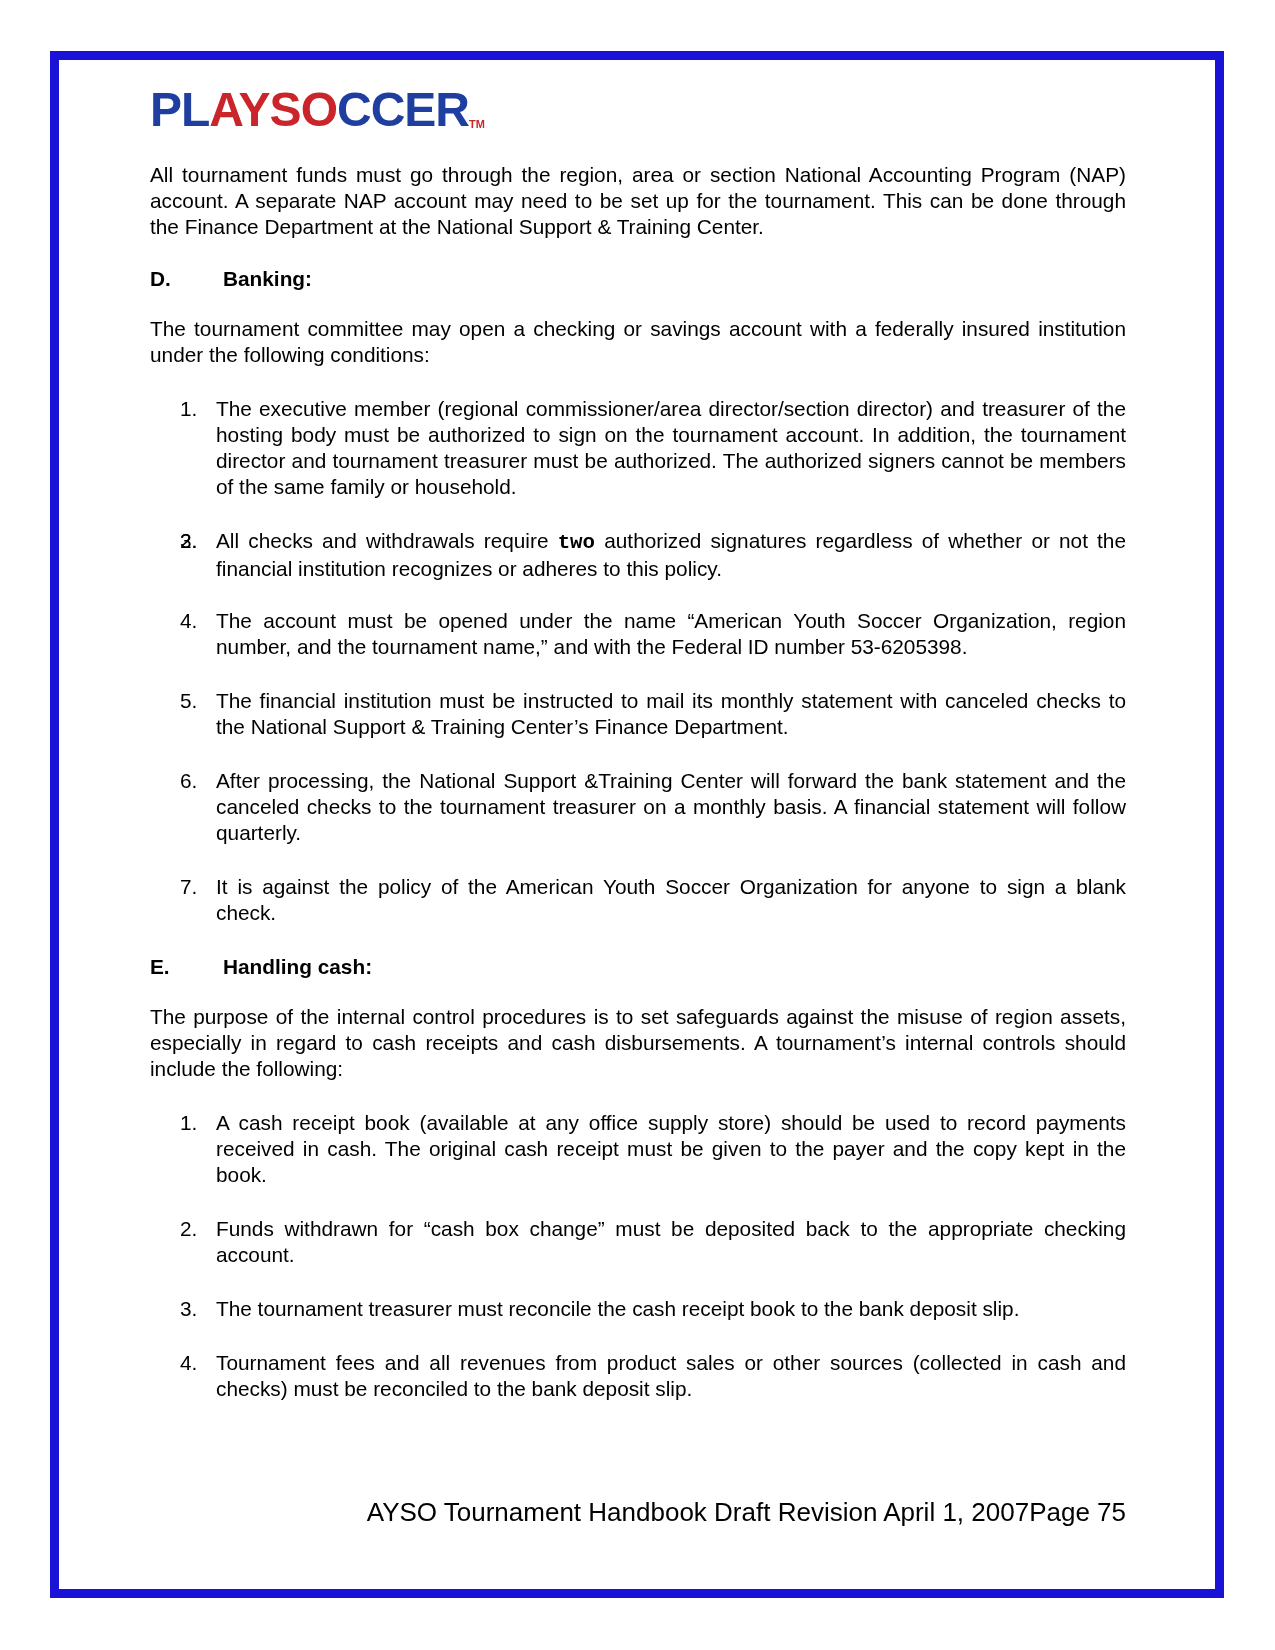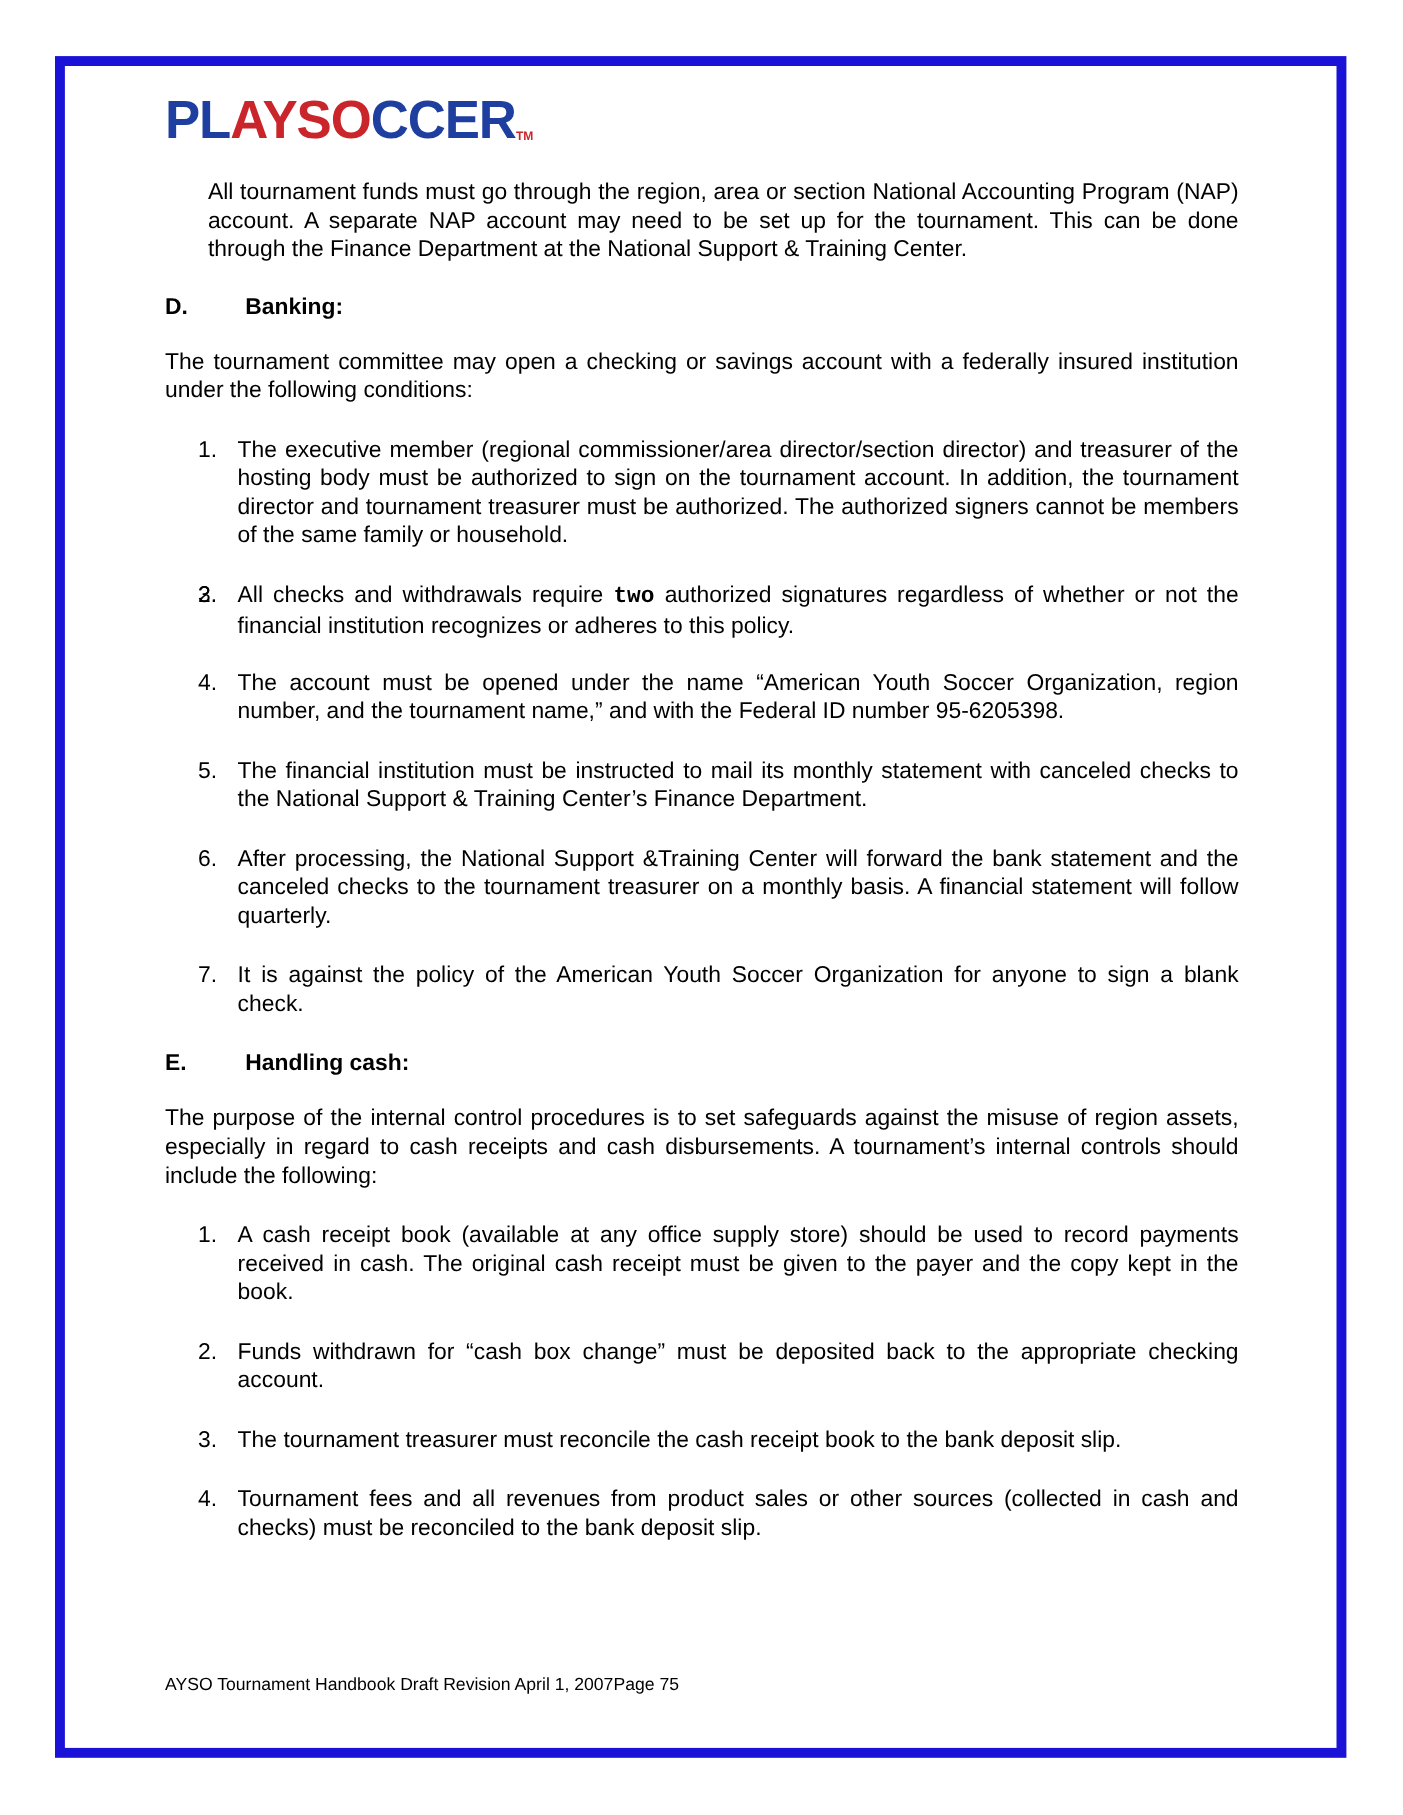--- a/index.html
+++ b/index.html
@@ -43,21 +43,20 @@
     color: #c9252b;
     letter-spacing: 0;
     vertical-align: -2px;
   }
   
   .body-text { font-size: 20.8px; line-height: 26px; }
   p.para {
     text-align: justify;
     margin-top: 14px;
     margin-bottom: 26px;
-    margin-left: 39px;
   }
   .section-heading {
     position: relative;
     font-weight: bold;
     margin: 26px 0 24px 0;
   }
   .section-heading .letter { position: absolute; left: 0; }
   .section-heading .title  { padding-left: 73px; display: inline-block; }
   .section-lead {
     text-align: justify;
@@ -69,24 +68,24 @@
     padding-left: 66px;
     text-align: justify;
     margin-bottom: 26px;
   }
   .list-item .num { position: absolute; left: 30px; }
   .list-item b { font-weight: bold; font-family: Liberation Mono, monospace; }
   
   .footer {
     position: absolute;
     left: 91px; right: 89px;
-    bottom: 44px;
+    bottom: 64px;
     display: flex;
-    justify-content: flex-start;
-    font-size: 16px;
+    justify-content: flex-end;
+    font-size: 26px;
     line-height: 26px;
   }
 </style>
 </head>
 <body>
 
 <div class="page-border">
   <div class="content body-text">
 
     <div class="logo-row">
@@ -104,21 +103,21 @@
       <div class="list-item">
         <span class="num">1.</span><span>The executive member (regional commissioner/area director/section director) and treasurer of the hosting body must be authorized to sign on the tournament account. In addition, the tournament director and tournament treasurer must be authorized. The authorized signers cannot be members of the same family or household.</span><b></b><span></span>
       </div>
       <div class="list-item">
         <span class="num">2.</span><b></b><span></span>
       </div>
       <div class="list-item">
         <span class="num">3.</span><span>All checks and withdrawals require </span><b>two</b><span> authorized signatures regardless of whether or not the financial institution recognizes or adheres to this policy.</span>
       </div>
       <div class="list-item">
-        <span class="num">4.</span><span>The account must be opened under the name “American Youth Soccer Organization, region number, and the tournament name,” and with the Federal ID number 95-6205398.</span><b></b><span></span>
+        <span class="num">4.</span><span>The account must be opened under the name “American Youth Soccer Organization, region number, and the tournament name,” and with the Federal ID number 53-6205398.</span><b></b><span></span>
       </div>
       <div class="list-item">
         <span class="num">5.</span><span>The financial institution must be instructed to mail its monthly statement with canceled checks to the National Support &amp; Training Center’s Finance Department.</span><b></b><span></span>
       </div>
       <div class="list-item">
         <span class="num">6.</span><span>After processing, the National Support &amp;Training Center will forward the bank statement and the canceled checks to the tournament treasurer on a monthly basis. A financial statement will follow quarterly.</span><b></b><span></span>
       </div>
       <div class="list-item">
         <span class="num">7.</span><span>It is against the policy of the American Youth Soccer Organization for anyone to sign a blank check.</span><b></b><span></span>
       </div>

